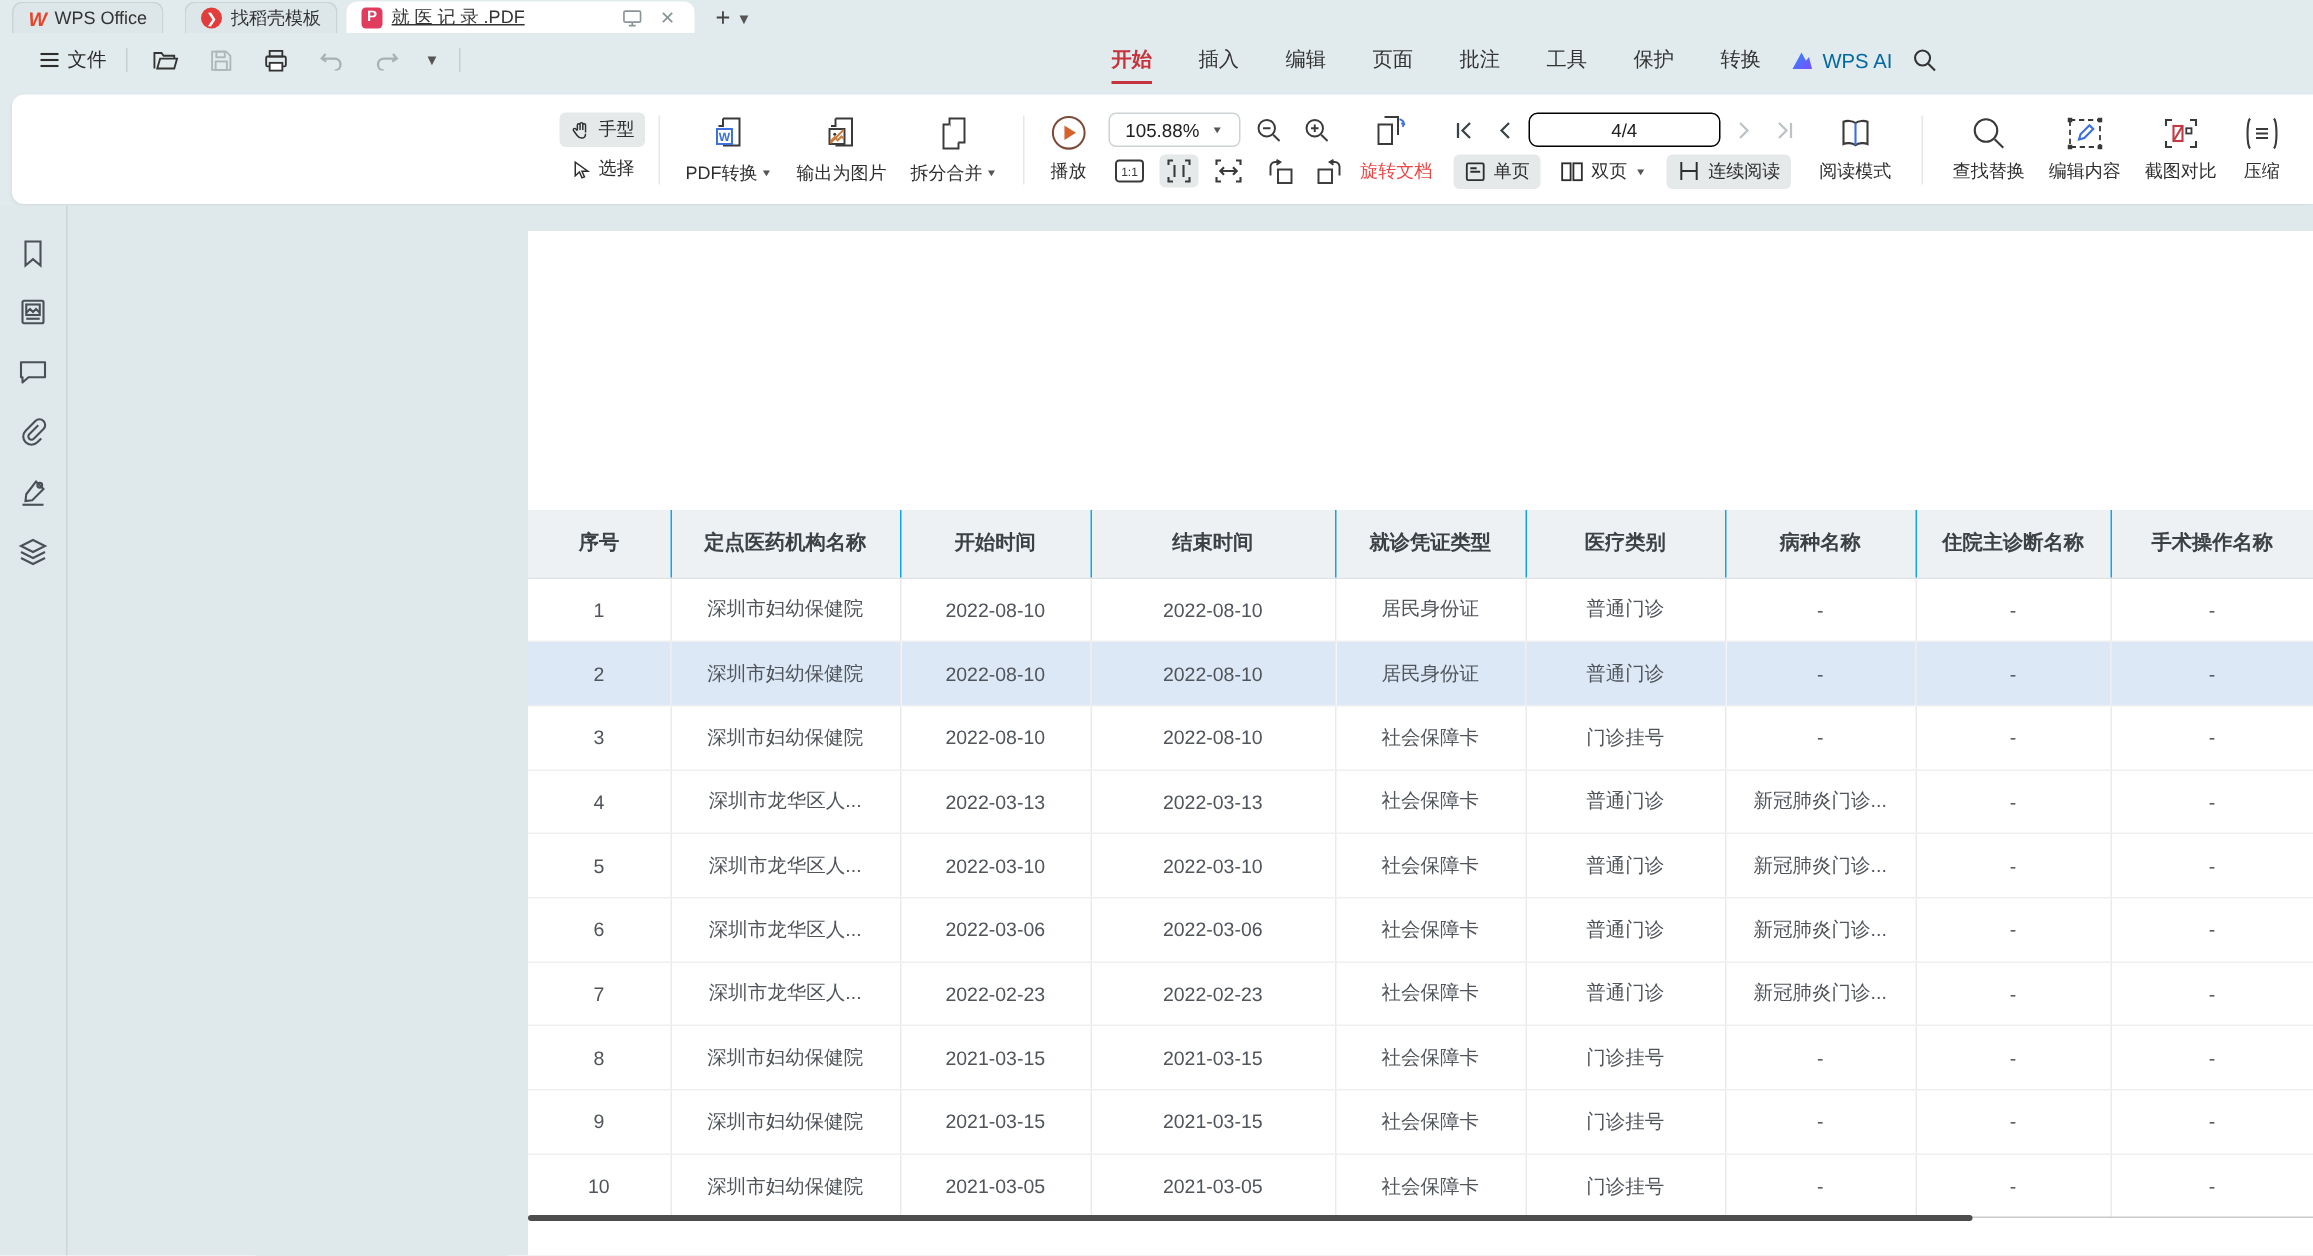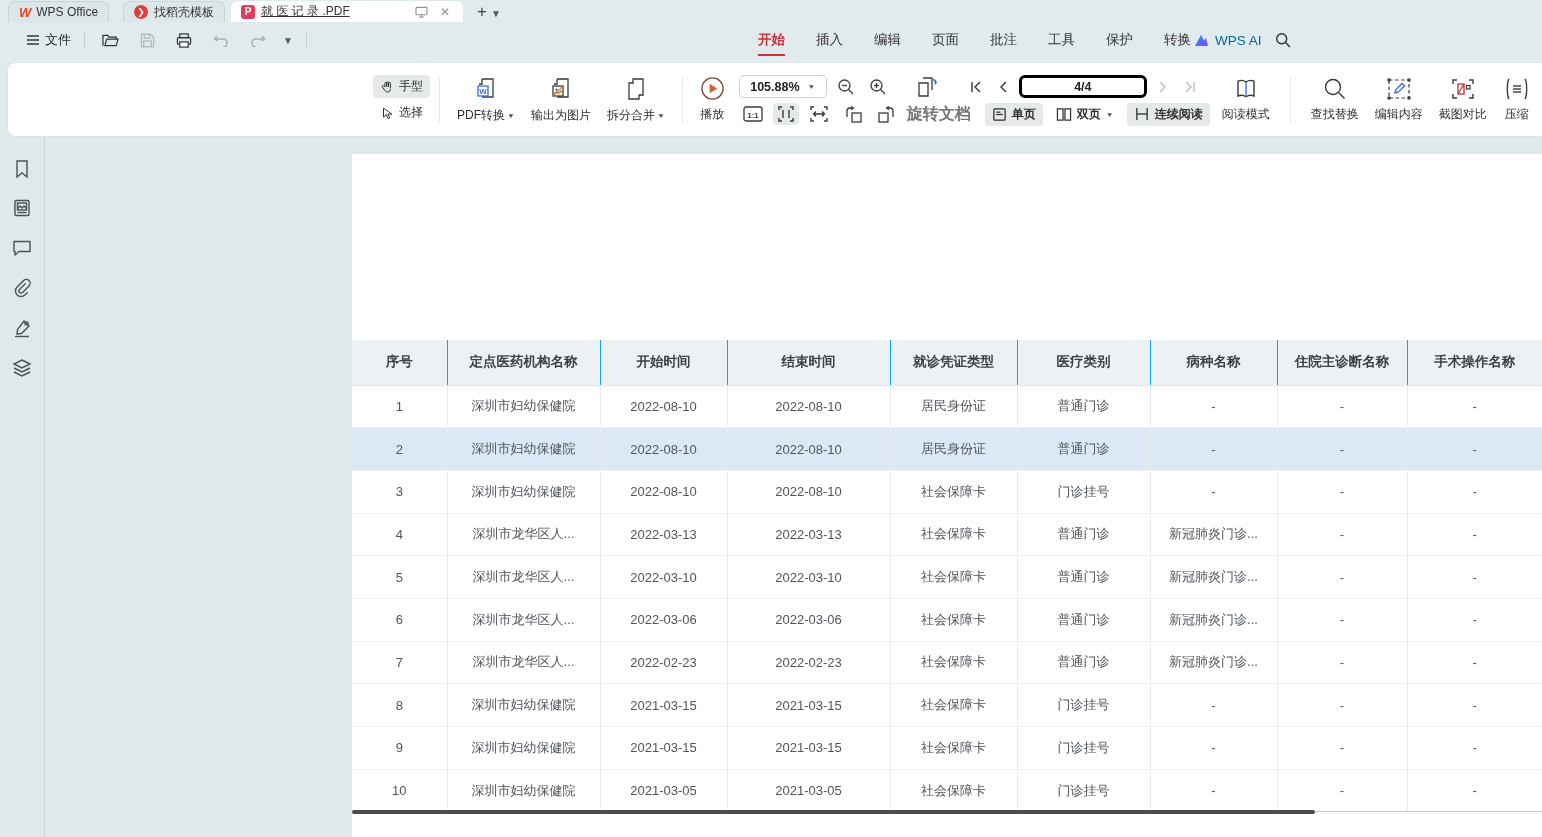--- a/index.html
+++ b/index.html
@@ -22,48 +22,48 @@
   .docer { width:14px; height:14px; border-radius:50%; background:#e23d3d; color:#fff; font-size:9px;
            display:flex; align-items:center; justify-content:center; font-weight:bold; }
   .pdfic { width:14px; height:14px; border-radius:3px; background:#e13c5e; color:#fff; font-size:10px;
            display:flex; align-items:center; justify-content:center; font-weight:bold; }
 
   
   .menurow { height:36px; position:relative; display:flex; align-items:center; padding-left:26px; }
   .qa { display:flex; align-items:center; gap:13px; }
   .filebtn { display:flex; align-items:center; gap:5px; font-size:13px; color:#2c2c2c; }
   .vdiv { width:1px; height:16px; background:#c4cfd1; }
-  .menus { position:absolute; left:756px; top:0; height:36px; display:flex; align-items:center; gap:27px; }
+  .menus { position:absolute; left:739px; top:0; height:36px; display:flex; align-items:center; gap:27px; }
   .menu-item { font-size:13.5px; color:#333; position:relative; padding:8px 2px; }
   .menu-item.active { color:#c5333c; font-weight:bold; }
   .menu-item.active::after { content:""; position:absolute; left:2px; right:2px; bottom:1px; height:2px; background:#c5333c; }
   .ai-group { position:absolute; left:1193px; display:flex; align-items:flex-end; gap:6px; font-size:13.5px; color:#0369a1; }
   .searchbtn { position:absolute; left:1271px; }
 
   
   .toolbar { position:absolute; left:8px; top:63px; width:1534px; height:73px; background:#fff;
              border-radius:8px 0 0 8px; box-shadow:0 1px 3px rgba(30,60,70,.08);
              display:flex; align-items:center; }
   .tb-space { width:365px; flex:none; }
   .tb-div { width:1px; height:46px; background:#e7e7e7; margin:0 9px; flex:none; }
   .stackcol { display:flex; flex-direction:column; gap:3px; justify-content:center; flex:none; }
   .minibtn { display:flex; align-items:center; gap:5px; font-size:12px; color:#2e2e2e; padding:3px 7px; border-radius:4px; }
   .minibtn.on { background:#e6e9ea; }
   .bigbtn { display:flex; flex-direction:column; align-items:center; gap:5px; font-size:12px; color:#2e2e2e;
             padding:2px 8px; flex:none; }
   .bigbtn .lab { display:flex; align-items:center; gap:2px; white-space:nowrap; }
   .chev { font-size:8px; color:#555; transform:scaleY(.8); }
-  .rowline { display:flex; align-items:center; gap:6px;font-weight:bold; }
+  .rowline { display:flex; align-items:center; gap:6px; }
   .zoombox { width:88px; height:23px; border:1px solid #cdd3d5; border-radius:5px; display:flex; align-items:center;
              justify-content:center; gap:8px; font-size:12.5px; color:#222; }
-  .pagebox { width:128px; height:23px; border:3px solid #000000; border-radius:6px; display:flex; align-items:center;
+  .pagebox { width:128px; height:23px; border:1px solid #000000; border-radius:6px; display:flex; align-items:center;
              justify-content:center; font-size:12.5px; color:#222; }
   .ibtn { padding:2px 4px; border-radius:4px; display:flex; align-items:center; justify-content:center; }
   .ibtn.on { background:#e6e9ea; }
-  .txtbtn { font-size:16px; color:#737373; white-space:nowrap; }
+  .txtbtn { font-size:12px; color:#ef4444; white-space:nowrap; }
 
   
   .workspace { position:absolute; left:0; top:137px; right:0; bottom:0; background:#dfe8ea; }
   .sidedivider { position:absolute; left:44px; top:0; bottom:0; width:1px; background:#ccd6d8; }
   .side-ic { position:absolute; left:12px; }
 
   .page { position:absolute; left:352px; top:17px; width:1190px; bottom:0; background:#fff; }
 
   table.doc { border-collapse:collapse; table-layout:fixed; width:1190px; position:absolute; left:0; top:186px; }
   table.doc th { background:#eef1f3; height:45px; font-size:13.5px; font-weight:bold; color:#3c4146;

